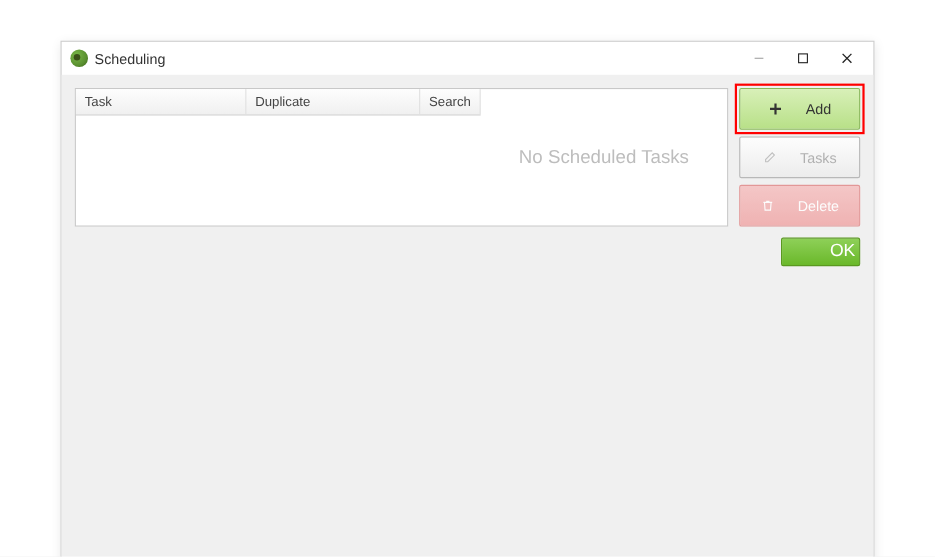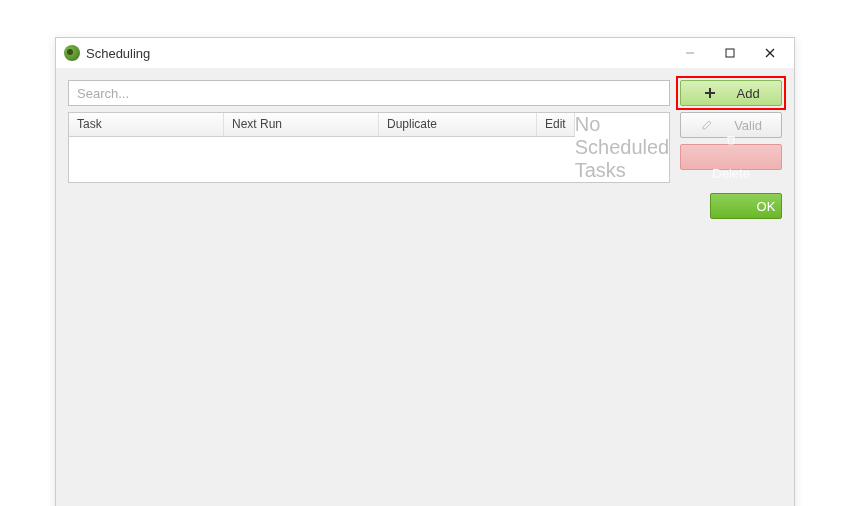--- a/index.html
+++ b/index.html
@@ -18,30 +18,30 @@
     .search-input { width: 100%; height: 26px; border: 1px solid #c0c0c0; padding: 0 8px; font-size: 13px; color: #555; background: #fff; }
     .search-input::placeholder { color: #aaa; }
     .table-wrap { flex: 1; border: 1px solid #c8c8c8; background: #fff; display: flex; flex-direction: row; }
     .table-header { display: flex; background: linear-gradient(#fdfdfd, #f0f0f0); border-bottom: 1px solid #d0d0d0; height: 24px; }
     .th { padding: 4px 8px; border-right: 1px solid #e0e0e0; color: #444; font-size: 12px; }
     .th1 { width: 155px; }
     .th2 { width: 155px; }
     .th3 { width: 158px; }
     .th4 { flex: 1; }
     .table-body { flex: 1; display: flex; align-items: center; justify-content: center; position: relative; }
-    .empty-msg { color: #bdbdbd; font-size: 20px; font-weight: 400; }
-    .btn { height: 26px; border: 1px solid #b8b8b8; background: linear-gradient(#fdfdfd, #ececec); color: #444; font-size: 13px; display: flex; align-items: center; justify-content: center; gap: 20px; cursor: pointer; border-radius: 2px; }
+    .empty-msg { color: #bdbdbd; font-size: 17px; font-weight: 400; }
+    .btn { height: 38px; border: 1px solid #b8b8b8; background: linear-gradient(#fdfdfd, #ececec); color: #444; font-size: 13px; display: flex; align-items: center; justify-content: center; gap: 20px; cursor: pointer; border-radius: 2px; }
     .btn.disabled { color: #b0b0b0; cursor: default; }
     .btn-add { background: linear-gradient(#d8f0b8, #b8e088); border-color: #88b858; color: #333; }
     .btn-add .icon { font-weight: bold; color: #333; }
-    .btn-delete { background: linear-gradient(#f5c0c0, #f0a8a8); border-color: #e08888; color: #fff; flex-direction: column; }
+    .btn-delete { background: linear-gradient(#f5c0c0, #f0a8a8); border-color: #e08888; color: #fff; }
     .btn-delete.disabled { color: #fff; opacity: 0.85; }
     .highlight-add { border: 2px solid #ff0000; padding: 2px; margin: -4px; }
     .footer { display: flex; justify-content: flex-end; padding-top: 10px; }
-    .btn-ok { width: 72px; height: 26px; background: linear-gradient(#8ed058, #6ab82a); border: 1px solid #5a9820; color: #fff; font-size: 13px; border-radius: 2px; cursor: pointer; padding-left: 40px; }
+    .btn-ok { width: 72px; height: 26px; background: linear-gradient(#8ed058, #6ab82a); border: 1px solid #5a9820; color: #fff; font-size: 16px; border-radius: 2px; cursor: pointer; padding-left: 40px; }
     .icon { display: inline-flex; width: 14px; height: 14px; align-items: center; justify-content: center; }
     svg { width: 12px; height: 12px; }
   </style>
 </head>
 <body>
 
 <div class="window">
   <div class="titlebar">
     <div class="titlebar-icon"></div>
     <div class="titlebar-title">Scheduling</div>
@@ -60,27 +60,25 @@
         <svg viewBox="0 0 12 12">
             <line x1="2" y1="2" x2="10" y2="10" stroke="currentColor" stroke-width="1.2"></line>
             <line x1="10" y1="2" x2="2" y2="10" stroke="currentColor" stroke-width="1.2"></line>
           </svg>
       </div>
     </div>
   </div>
   <div class="content">
     <div class="top-row">
       <div class="left-col">
-        <input class="search-input" type="text" placeholder="Search..." style="">
         <div class="table-wrap">
           <div class="table-header">
             <div class="th th1">Task</div>
-            <div class="th th2">Next Run</div>
             <div class="th th3">Duplicate</div>
-            <div class="th th4">Edit</div>
+            <div class="th th4">Search</div>
           </div>
           <div class="table-body">
             <div class="empty-msg">No Scheduled Tasks</div>
           </div>
         </div>
       </div>
       <div class="right-col">
         <div class="highlight-add">
           <div class="btn btn-add">
             <span class="icon">
@@ -91,21 +89,21 @@
               </span>
             <span>Add</span>
           </div>
         </div>
         <div class="btn disabled">
           <span class="icon">
               <svg viewBox="0 0 12 12">
                 <path d="M2 10 L2 8 L8 2 L10 4 L4 10 Z" fill="none" stroke="#c0c0c0" stroke-width="1"></path>
               </svg>
             </span>
-          <span>Valid</span>
+          <span>Tasks</span>
         </div>
         <div class="btn btn-delete disabled">
           <span class="icon">
               <svg viewBox="0 0 12 12">
                 <path d="M3 3 L9 3 L8.5 10 L3.5 10 Z M2 3 L10 3 M5 3 L5 2 L7 2 L7 3" fill="none" stroke="#fff" stroke-width="1"></path>
               </svg>
             </span>
           <span>Delete</span>
         </div>
       </div>

